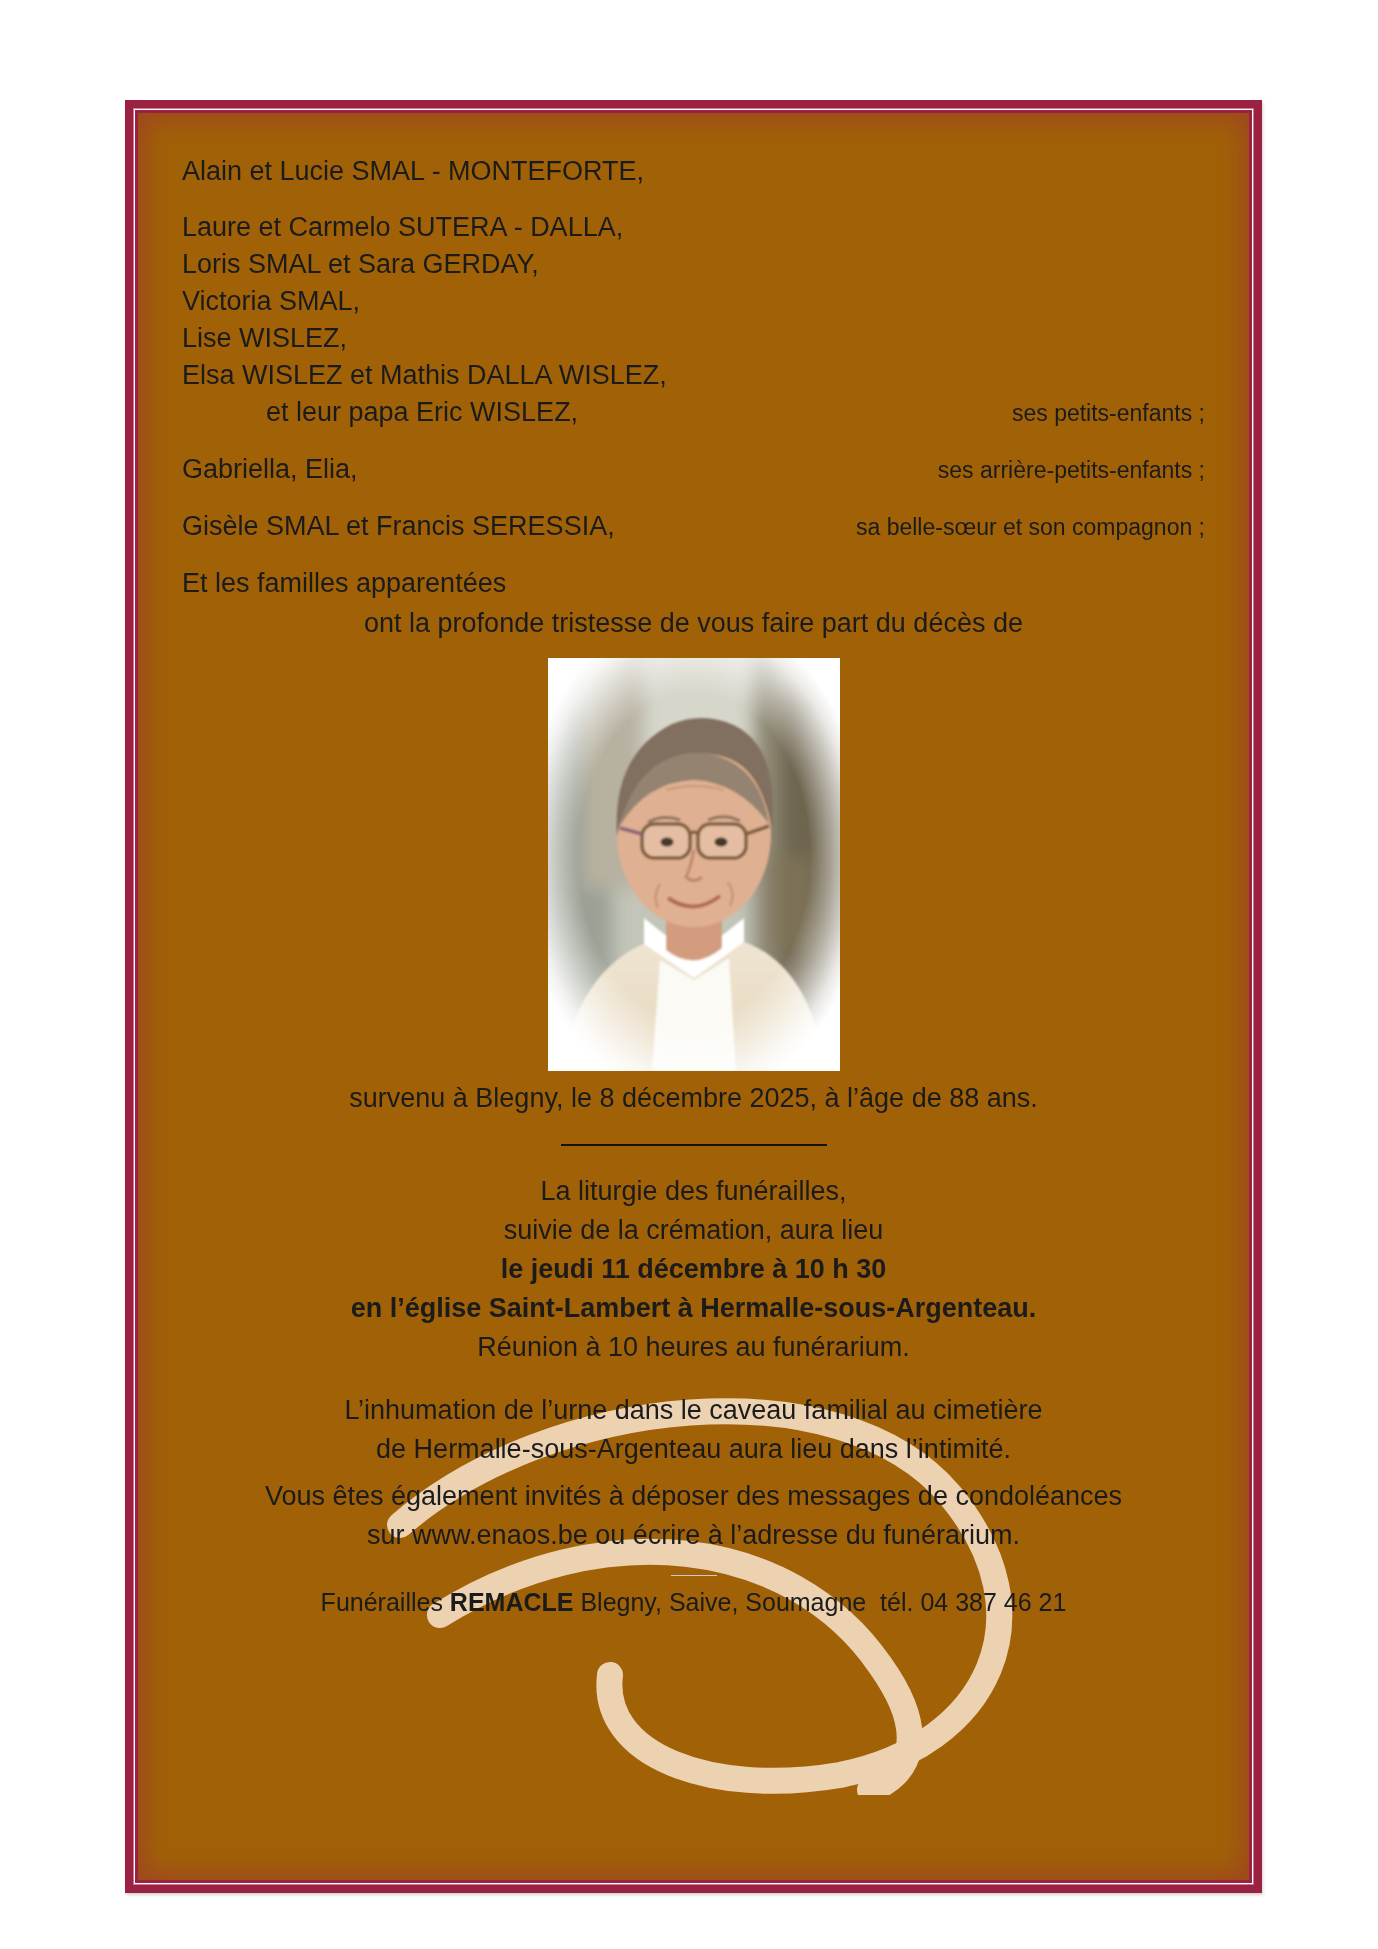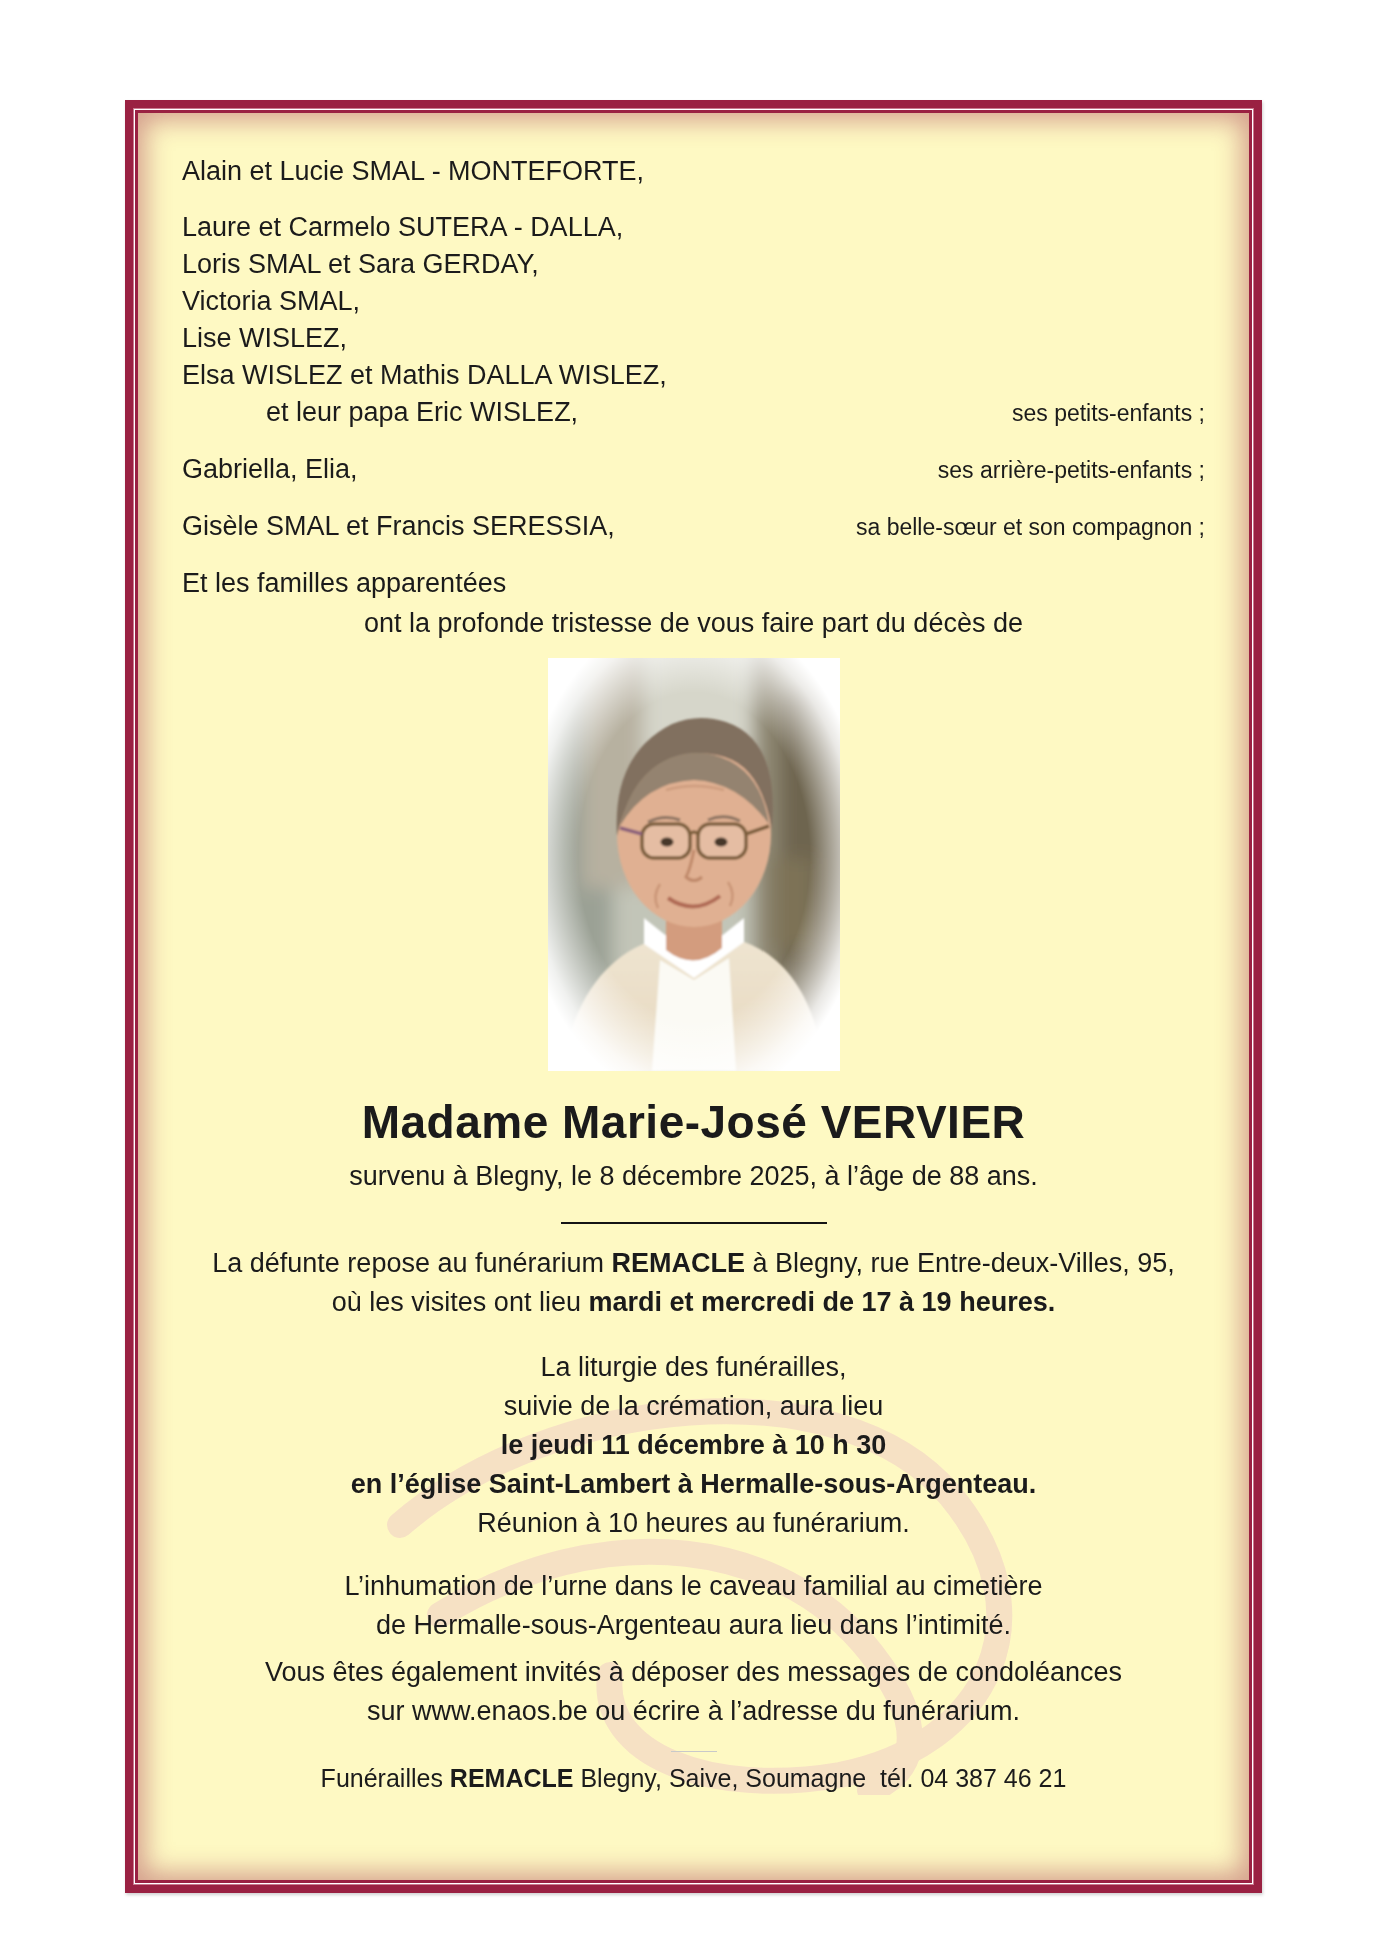--- a/index.html
+++ b/index.html
@@ -9,21 +9,21 @@
     -webkit-font-smoothing:antialiased;
   }
   .card{position:absolute;left:125px;top:100px;width:1137px;height:1793px;box-sizing:border-box;}
   .f1{
     width:100%;height:100%;box-sizing:border-box;background:#ffffff;
     border:8px solid #9a2142;padding:2px;
     box-shadow:1px 2px 3px rgba(0,0,0,.18), inset 0 0 0 1px #c9798e;
   }
   .f2{
     width:100%;height:100%;box-sizing:border-box;position:relative;overflow:hidden;
-    border:3px solid #9a2142;background:#fef9c3;
+    border:3px solid #9a2142;background:#a16207;
     box-shadow:inset 0 0 26px 7px rgba(154,33,66,.42);
   }
   .watermark{position:absolute;left:232px;top:1262px;width:670px;height:420px;z-index:0;}
   .content{position:relative;z-index:1;padding:40px 44px 0 44px;}
   .line{font-size:27px;line-height:37px;white-space:nowrap;}
   .row{display:flex;justify-content:space-between;align-items:baseline;}
   .relation{font-size:23px;white-space:nowrap;}
   .group{margin-bottom:19px;}
   .indent{padding-left:84px;}
   .closing{margin-top:2px;}
@@ -150,29 +150,24 @@
               <path d="M 120 240 Q 146 258 172 238" stroke="#b06a55" stroke-width="4" fill="none"></path>
               <path d="M 112 226 Q 104 238 110 250" stroke="rgba(160,100,70,.35)" stroke-width="2.5" fill="none"></path>
               <path d="M 180 224 Q 188 236 182 248" stroke="rgba(160,100,70,.35)" stroke-width="2.5" fill="none"></path>
               <path d="M 118 132 Q 146 124 176 132" stroke="rgba(150,100,70,.25)" stroke-width="2.5" fill="none"></path>
             </g>
 
             <rect x="0" y="0" width="292" height="413" fill="url(#fade)"></rect>
           </svg>
         </div>
 
-        <div class="title center">Madame Marie-José VERVIER</div>
         <div class="deathinfo center">survenu à Blegny, le 8 décembre 2025, à l’âge de 88 ans.</div>
 
         <div class="divider"></div>
 
-        <div class="block repose center">
-          <div><span>La défunte repose au funérarium </span><span class="b">REMACLE</span><span> à Blegny, rue Entre-deux-Villes, 95,</span></div>
-          <div><span>où les visites ont lieu </span><span class="b">mardi et mercredi de 17 à 19 heures.</span></div>
-        </div>
 
         <div class="block ceremony center">
           <div>La liturgie des funérailles,</div>
           <div>suivie de la crémation, aura lieu</div>
           <div class="b">le jeudi 11 décembre à 10 h 30</div>
           <div class="b">en l’église Saint-Lambert à Hermalle-sous-Argenteau.</div>
           <div>Réunion à 10 heures au funérarium.</div>
         </div>
 
         <div class="block inhumation center">

